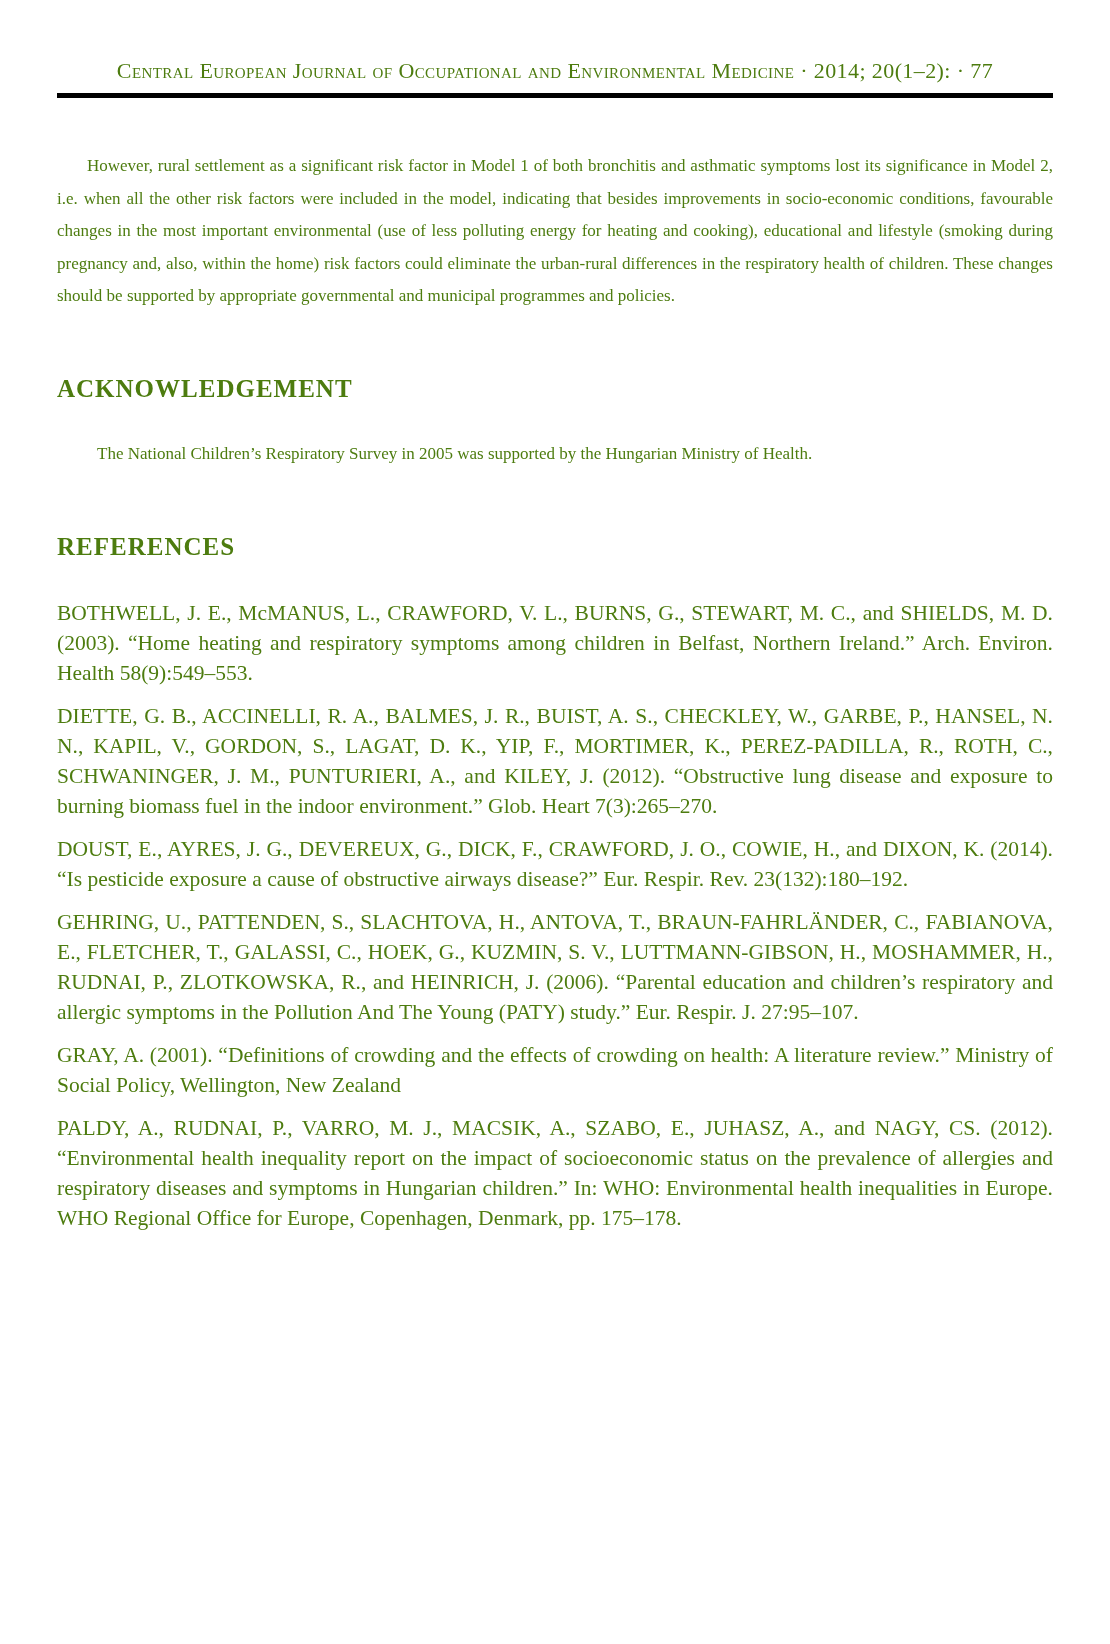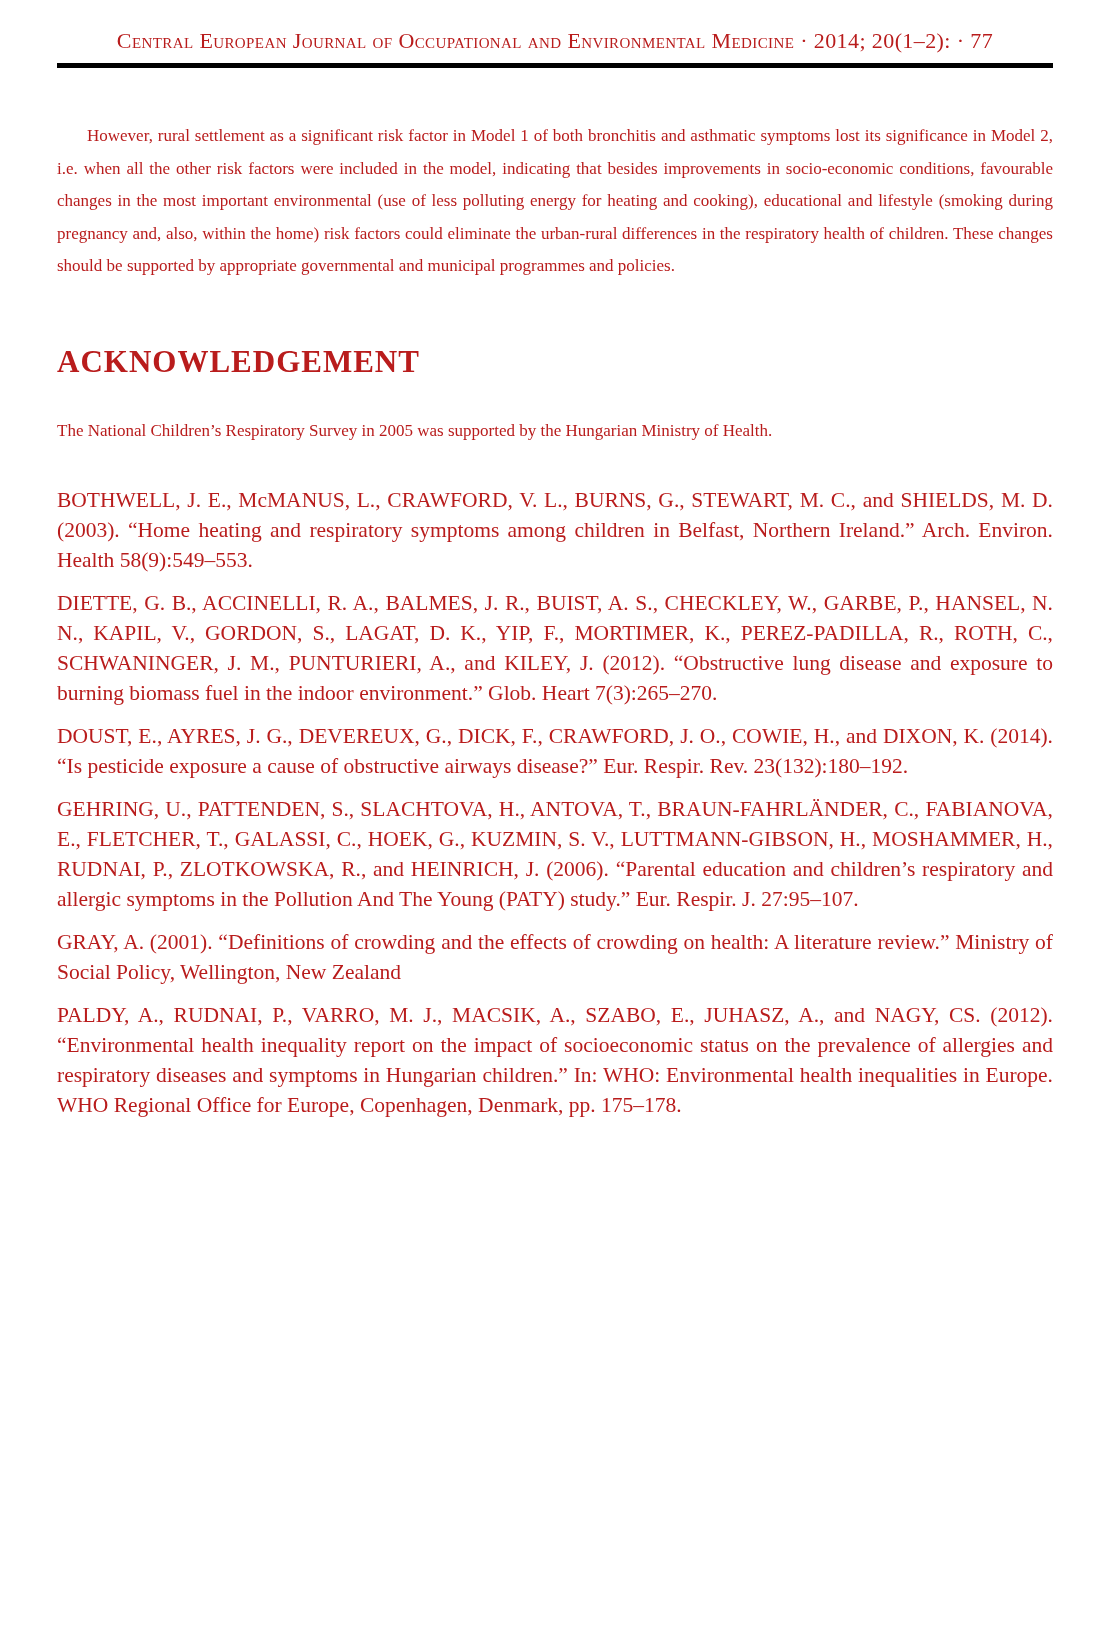--- a/index.html
+++ b/index.html
@@ -7,23 +7,23 @@
     padding: 0;
     background: #ffffff;
   }
   .page {
     position: relative;
     width: 1110px;
     height: 1644px;
     margin: 0 auto;
     background: #ffffff;
     box-sizing: border-box;
-    padding: 28px 57px 20px 57px;
+    padding: 58px 57px 20px 57px;
     font-family: "Liberation Serif", "DejaVu Serif", serif;
-    color: #b91c1c;
+    color: #4d7c0f;
     overflow: hidden;
   }
   .journal-line {
     text-align: center;
     font-variant: small-caps;
     font-size: 22px;
     letter-spacing: 0.4px;
     white-space: nowrap;
     line-height: 1.2;
   }
@@ -37,27 +37,28 @@
     font-size: 17px;
     line-height: 32.5px;
     text-align: justify;
   }
   .first-para {
     margin-top: 52px;
     text-indent: 30px;
   }
   .section-heading {
     margin: 62px 0 0 0;
-    font-size: 31px;
+    font-size: 25px;
     font-weight: bold;
     letter-spacing: 1px;
     line-height: 1.1;
   }
   .ack-text {
     margin-top: 36px;
+    margin-left: 40px;
   }
   .ref-list {
     margin-top: 38px;
     font-family: Liberation Serif, serif;
   }
   .ref {
     margin: 0 0 13px 0;
     font-size: 21.5px;
     line-height: 30px;
     text-align: justify;
@@ -72,20 +73,21 @@
     <div class="journal-line">Central European Journal of Occupational and Environmental Medicine · 2014; 20(1–2): · 77</div>
     <div class="header-rule"></div>
   </header>
 
   <p class="body-para first-para">However, rural settlement as a significant risk factor in Model 1 of both bronchitis and asthmatic symptoms lost its significance in Model 2, i.e. when all the other risk factors were included in the model, indicating that besides improvements in socio-economic conditions, favourable changes in the most important environmental (use of less polluting energy for heating and cooking), educational and lifestyle (smoking during pregnancy and, also, within the home) risk factors could eliminate the urban-rural differences in the respiratory health of children. These changes should be supported by appropriate governmental and municipal programmes and policies.</p>
 
   <h2 class="section-heading">ACKNOWLEDGEMENT</h2>
 
   <p class="body-para ack-text">The National Children’s Respiratory Survey in 2005 was supported by the Hungarian Ministry of Health.</p>
 
+  <h2 class="section-heading">REFERENCES</h2>
 
   <div class="ref-list">
     <p class="ref">BOTHWELL, J. E., McMANUS, L., CRAWFORD, V. L., BURNS, G., STEWART, M. C., and SHIELDS, M. D. (2003). “Home heating and respiratory symptoms among children in Belfast, Northern Ireland.” Arch. Environ. Health 58(9):549–553.</p>
     <p class="ref">DIETTE, G. B., ACCINELLI, R. A., BALMES, J. R., BUIST, A. S., CHECKLEY, W., GARBE, P., HANSEL, N. N., KAPIL, V., GORDON, S., LAGAT, D. K., YIP, F., MORTIMER, K., PEREZ-PADILLA, R., ROTH, C., SCHWANINGER, J. M., PUNTURIERI, A., and KILEY, J. (2012). “Obstructive lung disease and exposure to burning biomass fuel in the indoor environment.” Glob. Heart 7(3):265–270.</p>
     <p class="ref">DOUST, E., AYRES, J. G., DEVEREUX, G., DICK, F., CRAWFORD, J. O., COWIE, H., and DIXON, K. (2014). “Is pesticide exposure a cause of obstructive airways disease?” Eur. Respir. Rev. 23(132):180–192.</p>
     <p class="ref">GEHRING, U., PATTENDEN, S., SLACHTOVA, H., ANTOVA, T., BRAUN-FAHRLÄNDER, C., FABIANOVA, E., FLETCHER, T., GALASSI, C., HOEK, G., KUZMIN, S. V., LUTTMANN-GIBSON, H., MOSHAMMER, H., RUDNAI, P., ZLOTKOWSKA, R., and HEINRICH, J. (2006). “Parental education and children’s respiratory and allergic symptoms in the Pollution And The Young (PATY) study.” Eur. Respir. J. 27:95–107.</p>
     <p class="ref">GRAY, A. (2001). “Definitions of crowding and the effects of crowding on health: A literature review.” Ministry of Social Policy, Wellington, New Zealand</p>
     <p class="ref">PALDY, A., RUDNAI, P., VARRO, M. J., MACSIK, A., SZABO, E., JUHASZ, A., and NAGY, CS. (2012). “Environmental health inequality report on the impact of socioeconomic status on the prevalence of allergies and respiratory diseases and symptoms in Hungarian children.” In: WHO: Environmental health inequalities in Europe. WHO Regional Office for Europe, Copenhagen, Denmark, pp. 175–178.</p>
   </div>
 

